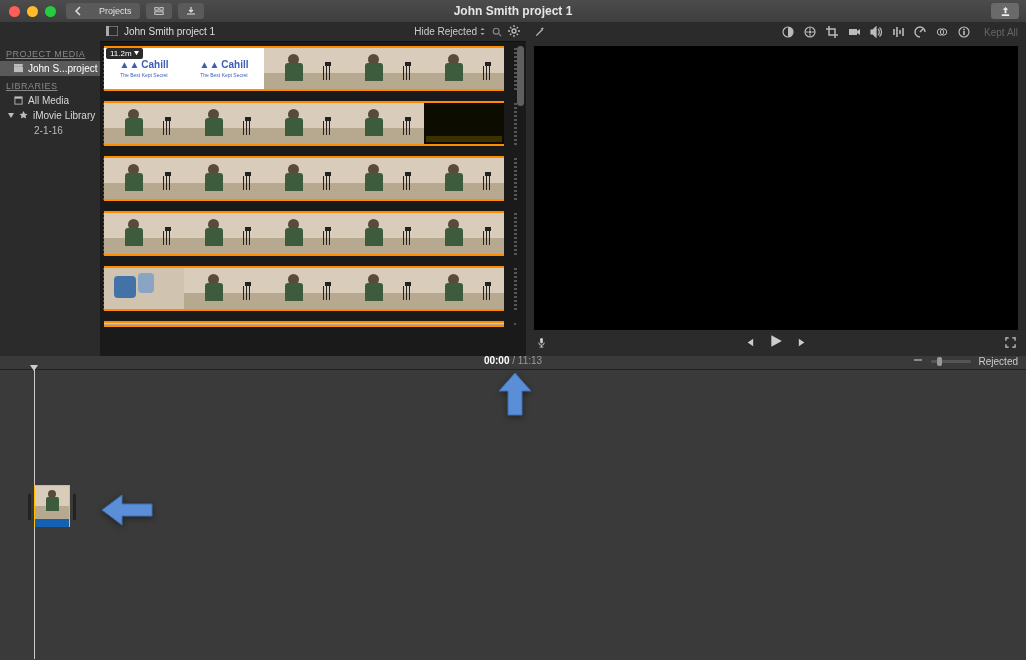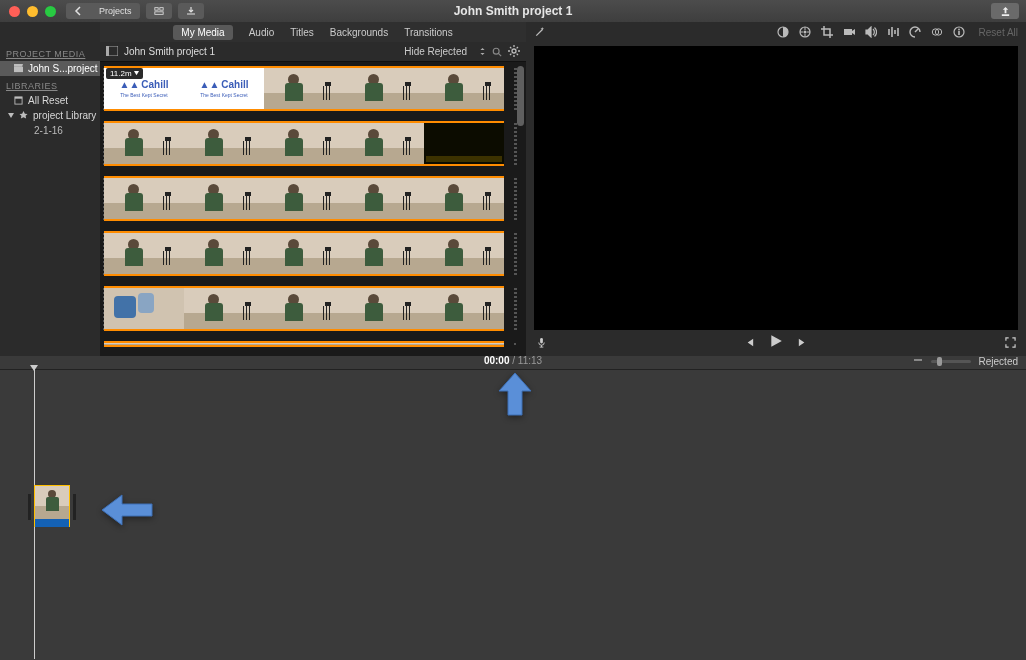--- a/index.html
+++ b/index.html
@@ -28,21 +28,21 @@
 .side-sub { padding-left:34px; color:#bbb; }
 
 
 .browser { width:426px; background:#1a1a1a; display:flex; flex-direction:column; }
 .browser-tabs { height:20px; background:#2f2f2f; display:flex; align-items:center; justify-content:center; gap:16px; font-size:10px; }
 .btab { color:#ccc; }
 .btab.active { background:#595959; padding:2px 8px; border-radius:3px; color:#fff; }
 .browser-toolbar { height:20px; background:#2b2b2b; display:flex; align-items:center; padding:0 6px; font-size:10px; color:#ddd; gap:6px; border-bottom:1px solid #111;}
 .browser-toolbar .titlecut { flex:0 0 auto; }
 .browser-toolbar .spacer { flex:1; }
-.browser-toolbar .hide { font-size:10px; color:#ccc; display:flex; align-items:center; gap:12px;}
+.browser-toolbar .hide { font-size:10px; color:#ccc; display:flex; align-items:center; gap:2px;}
 .browser-toolbar .hide svg{width:7px;height:7px;fill:#aaa;}
 .browser-toolbar .search { display:flex; align-items:center; gap:3px; color:#888;}
 .browser-toolbar .search svg{width:10px;height:10px;fill:#888;}
 .browser-toolbar .gear svg{width:12px;height:12px;fill:#bbb;}
 .browser-scroll { flex:1; overflow:hidden; position:relative; background:#1a1a1a; padding:4px 10px 4px 4px;}
 .scrollbar { position:absolute; right:2px; top:4px; width:7px; height:60px; background:#5f5f5f; border-radius:4px; }
 .strip { display:flex; gap:0; margin-bottom:10px; position:relative; }
 .strip::before, .strip::after{
   content:""; position:absolute; top:0; bottom:0; width:3px;
   background:repeating-linear-gradient(#1a1a1a 0 2px,#555 2px 4px);
@@ -154,44 +154,37 @@
           <path d="M0 0h10l-1 3H0z"></path>
         </svg>
       <span>John S...project 1</span>
     </div>
     <div class="side-head">LIBRARIES</div>
     <div class="side-item">
       <svg viewBox="0 0 10 10">
           <rect x="1" y="1" width="8" height="8" fill="none" stroke="#bbb"></rect>
           <rect x="1" y="1" width="8" height="2"></rect>
         </svg>
-      <span>All Reset</span>
+      <span>All Media</span>
     </div>
     <div class="side-item" style="padding-left:8px;">
       <svg viewBox="0 0 6 6" style="width:6px;height:6px;">
           <path d="M0 0h6L3 5z"></path>
         </svg>
       <svg viewBox="0 0 10 10">
           <path d="M5 0l1.5 3 3 .4-2.2 2 .6 3L5 7 2.1 8.4l.6-3L.5 3.4l3-.4z"></path>
         </svg>
-      <span>project Library</span>
+      <span>iMovie Library</span>
     </div>
     <div class="side-item side-sub">
       <span>2-1-16</span>
     </div>
   </div>
 
   <div class="browser">
-    <div class="browser-tabs">
-      <span class="btab active">My Media</span>
-      <span class="btab">Audio</span>
-      <span class="btab">Titles</span>
-      <span class="btab">Backgrounds</span>
-      <span class="btab">Transitions</span>
-    </div>
     <div class="browser-toolbar">
       <span><svg viewBox="0 0 12 10" width="12" height="10">
             <rect x="0" y="0" width="12" height="10" fill="none" stroke="#aaa"></rect>
             <rect x="0" y="0" width="3" height="10" fill="#aaa"></rect>
           </svg></span>
       <span class="titlecut">John Smith project 1</span>
       <span class="spacer"></span>
       <span class="hide">
         <span>Hide Rejected</span>
         <svg viewBox="0 0 8 10">
@@ -422,21 +415,21 @@
             </svg>
           </span>
         <span>
             <svg viewBox="0 0 12 12">
               <circle cx="6" cy="6" r="5" fill="none" stroke="#bbb" stroke-width="1.2"></circle>
               <circle cx="6" cy="3.5" r=".9"></circle>
               <rect x="5.2" y="5" width="1.6" height="4"></rect>
             </svg>
           </span>
       </span>
-      <span class="reset">Reset All</span>
+      <span class="reset">Kept All</span>
     </div>
     <div class="viewer-canvas"></div>
     <div class="viewer-controls">
       <span class="mic"><svg viewBox="0 0 12 12">
             <rect x="4.5" y="1" width="3" height="6" rx="1.5"></rect>
             <path d="M3 6a3 3 0 0 0 6 0M6 9v2M4 11h4" stroke="#ccc" fill="none"></path>
           </svg></span>
       <span><svg viewBox="0 0 12 12">
             <path d="M3 2v8M10 2 4 6l6 4z"></path>
           </svg></span>

